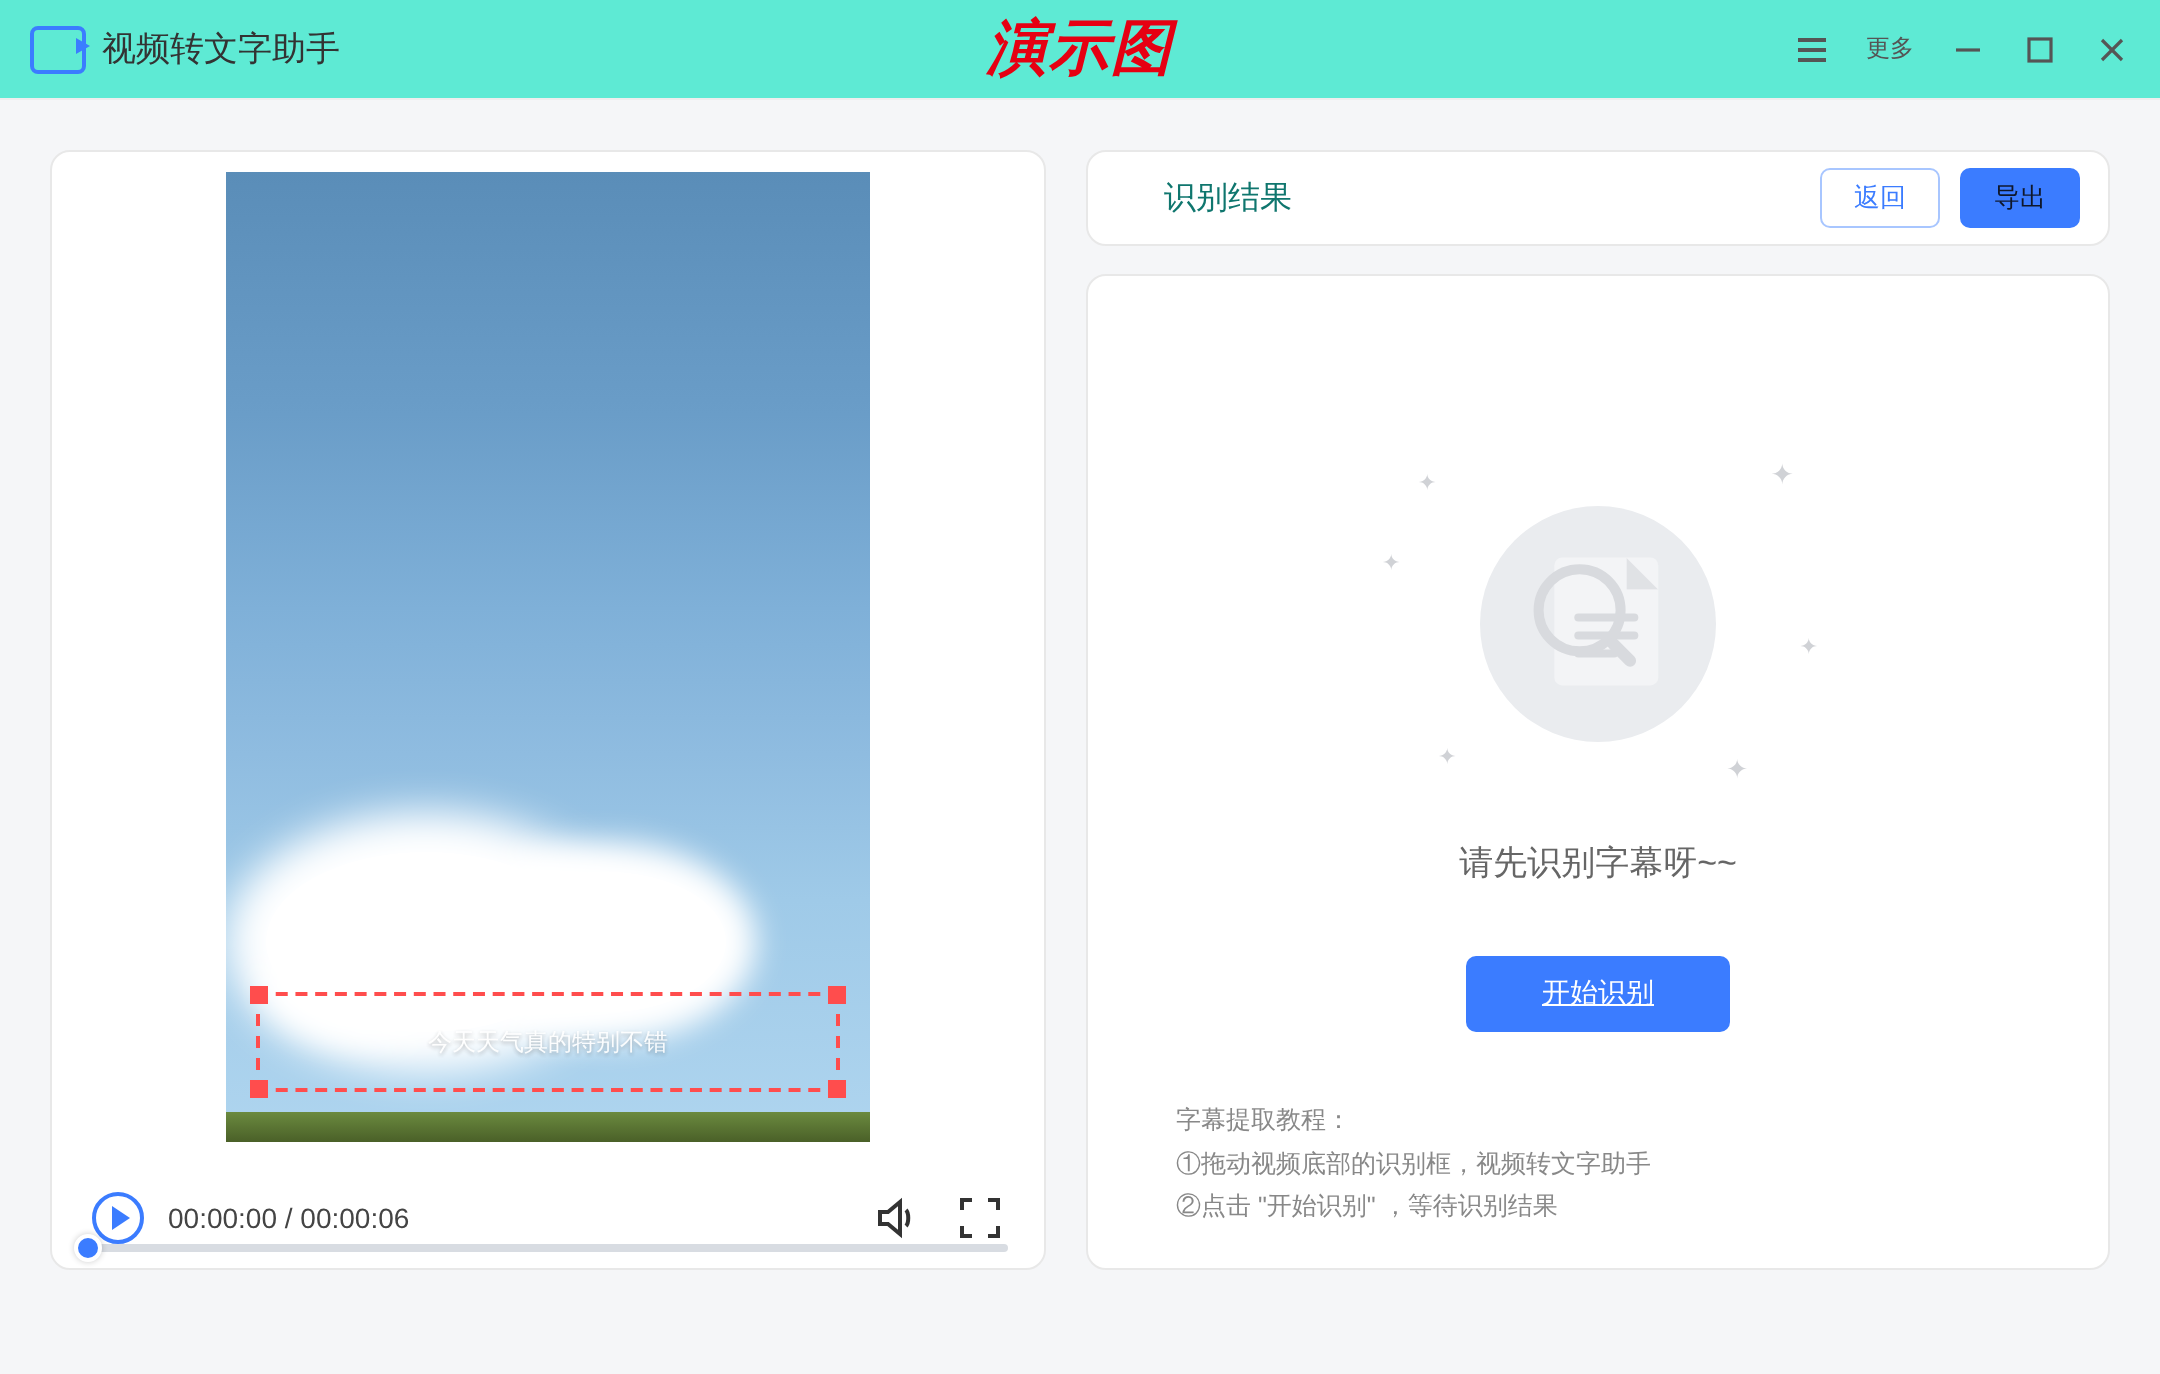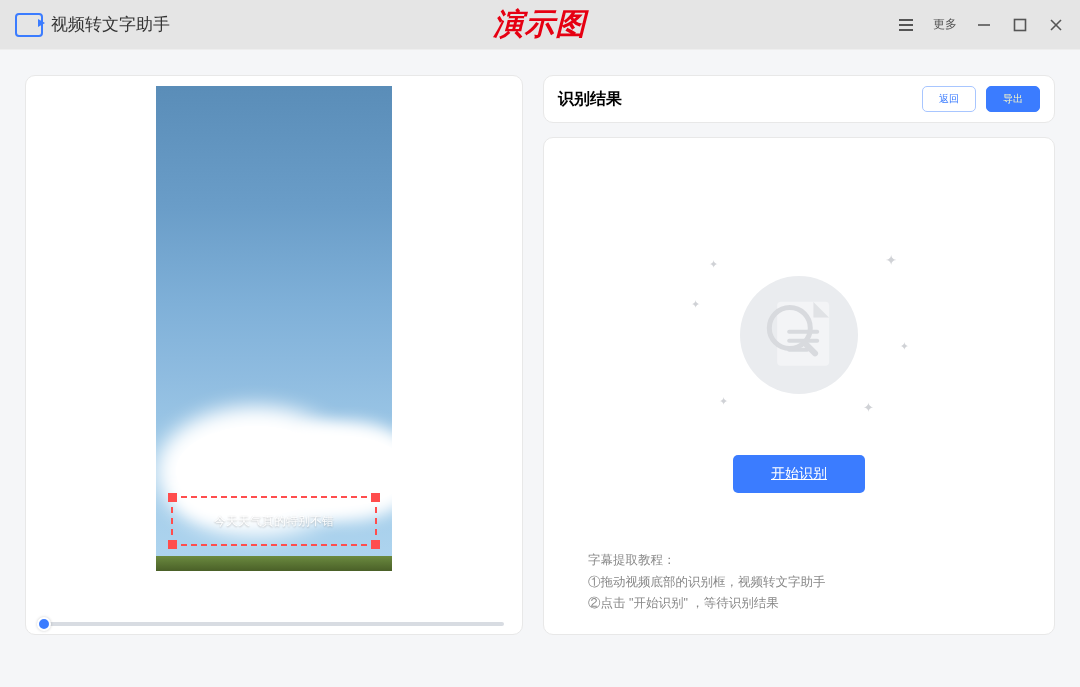--- a/index.html
+++ b/index.html
@@ -5,21 +5,21 @@
     * { margin: 0; padding: 0; box-sizing: border-box; }
     body {
       width: 1080px;
       height: 687px;
       font-family: "Microsoft YaHei", "PingFang SC", sans-serif;
       background: #f5f6f8;
       overflow: hidden;
     }
     .titlebar {
       height: 50px;
-      background: #e5e5e5;
+      background: #5eead4;
       display: flex;
       align-items: center;
       padding: 4px 15px;
       border-bottom: 1px solid #eee;
       position: relative;
     }
     .logo-area { display: flex; align-items: center; gap: 8px; }
     .logo-icon {
       width: 28px; height: 24px;
       border: 2.5px solid #3b7cff;
@@ -64,21 +64,21 @@
       position: relative;
     }
     .video-area {
       flex: 1;
       display: flex;
       justify-content: center;
       align-items: flex-start;
       overflow: hidden;
     }
     .video-frame {
-      width: 236px;
+      width: 322px;
       height: 485px;
       background: linear-gradient(to bottom, #5a8db8 0%, #6a9dc8 25%, #7fb0d8 45%, #8fbce0 60%, #9fcae8 75%, #afd5ef 100%);
       position: relative;
       overflow: hidden;
     }
     .cloud {
       position: absolute;
       bottom: 55px;
       left: -20px;
       width: 320px;
@@ -159,31 +159,31 @@
       gap: 14px;
       height: 560px;
     }
     .result-header {
       height: 48px;
       display: flex;
       align-items: center;
       padding: 0 14px;
       gap: 10px;
     }
-    .result-title { font-size: 16px; font-weight: 700; color: #000000; }
+    .result-title { font-size: 16px; font-weight: 400; color: #0f766e; margin-left: 24px; }
     .spacer { flex: 1; }
     .btn {
       padding: 5px 16px;
       border-radius: 5px;
-      font-size: 10px;
+      font-size: 13px;
       cursor: pointer;
       border: 1px solid;
     }
     .btn-outline { background: #fff; color: #3b7cff; border-color: #a8c6ff; }
-    .btn-primary { background: #3b7cff; color: #fef9c3; border-color: #3b7cff; }
+    .btn-primary { background: #3b7cff; color: #0f172a; border-color: #3b7cff; }
     .result-body {
       flex: 1;
       display: flex;
       flex-direction: column;
       padding: 20px;
     }
     .empty-state {
       flex: 1;
       display: flex;
       flex-direction: column;
@@ -295,20 +295,33 @@
         <div class="cloud"></div>
         <div class="cloud2"></div>
         <div class="ground"></div>
         <div class="selection-box">
           <div class="handle tl"></div>
           <div class="handle tr"></div>
           <div class="handle bl"></div>
           <div class="handle br"></div>
           <span class="subtitle-text">今天天气真的特别不错</span>
         </div>
+      </div>
+    </div>
+    <div class="controls">
+      <div class="play-btn"></div>
+      <div class="time-text">00:00:00 / 00:00:06</div>
+      <div class="controls-right">
+        <svg class="ctrl-icon" viewBox="0 0 24 24">
+            <path d="M4 9v6h4l6 5V4L8 9H4z"></path>
+            <path d="M17 8c1.5 1.5 1.5 6.5 0 8"></path>
+          </svg>
+        <svg class="ctrl-icon" viewBox="0 0 24 24">
+            <path d="M3 8V3h5M21 8V3h-5M3 16v5h5M21 16v5h-5"></path>
+          </svg>
       </div>
     </div>
     <div class="progress-bar">
       <div class="progress-thumb"></div>
     </div>
   </div>
 
   <div class="right-col">
     <div class="panel result-header">
       <div class="result-title">识别结果</div>
@@ -333,20 +346,21 @@
                   <span></span>
                   <span></span>
                   <span style="width:70%"></span>
                 </div>
             </div>
             <div class="mag-ring">
                 <div class="mag-handle"></div>
               </div>
           </div>
         </div>
+        <div class="empty-text">请先识别字幕呀~~</div>
         <button class="start-btn">开始识别</button>
       </div>
       <div class="tutorial">
         <div>字幕提取教程：</div>
         <div>①拖动视频底部的识别框，视频转文字助手</div>
         <div>②点击 "开始识别" ，等待识别结果</div>
       </div>
     </div>
   </div>
 </div>

